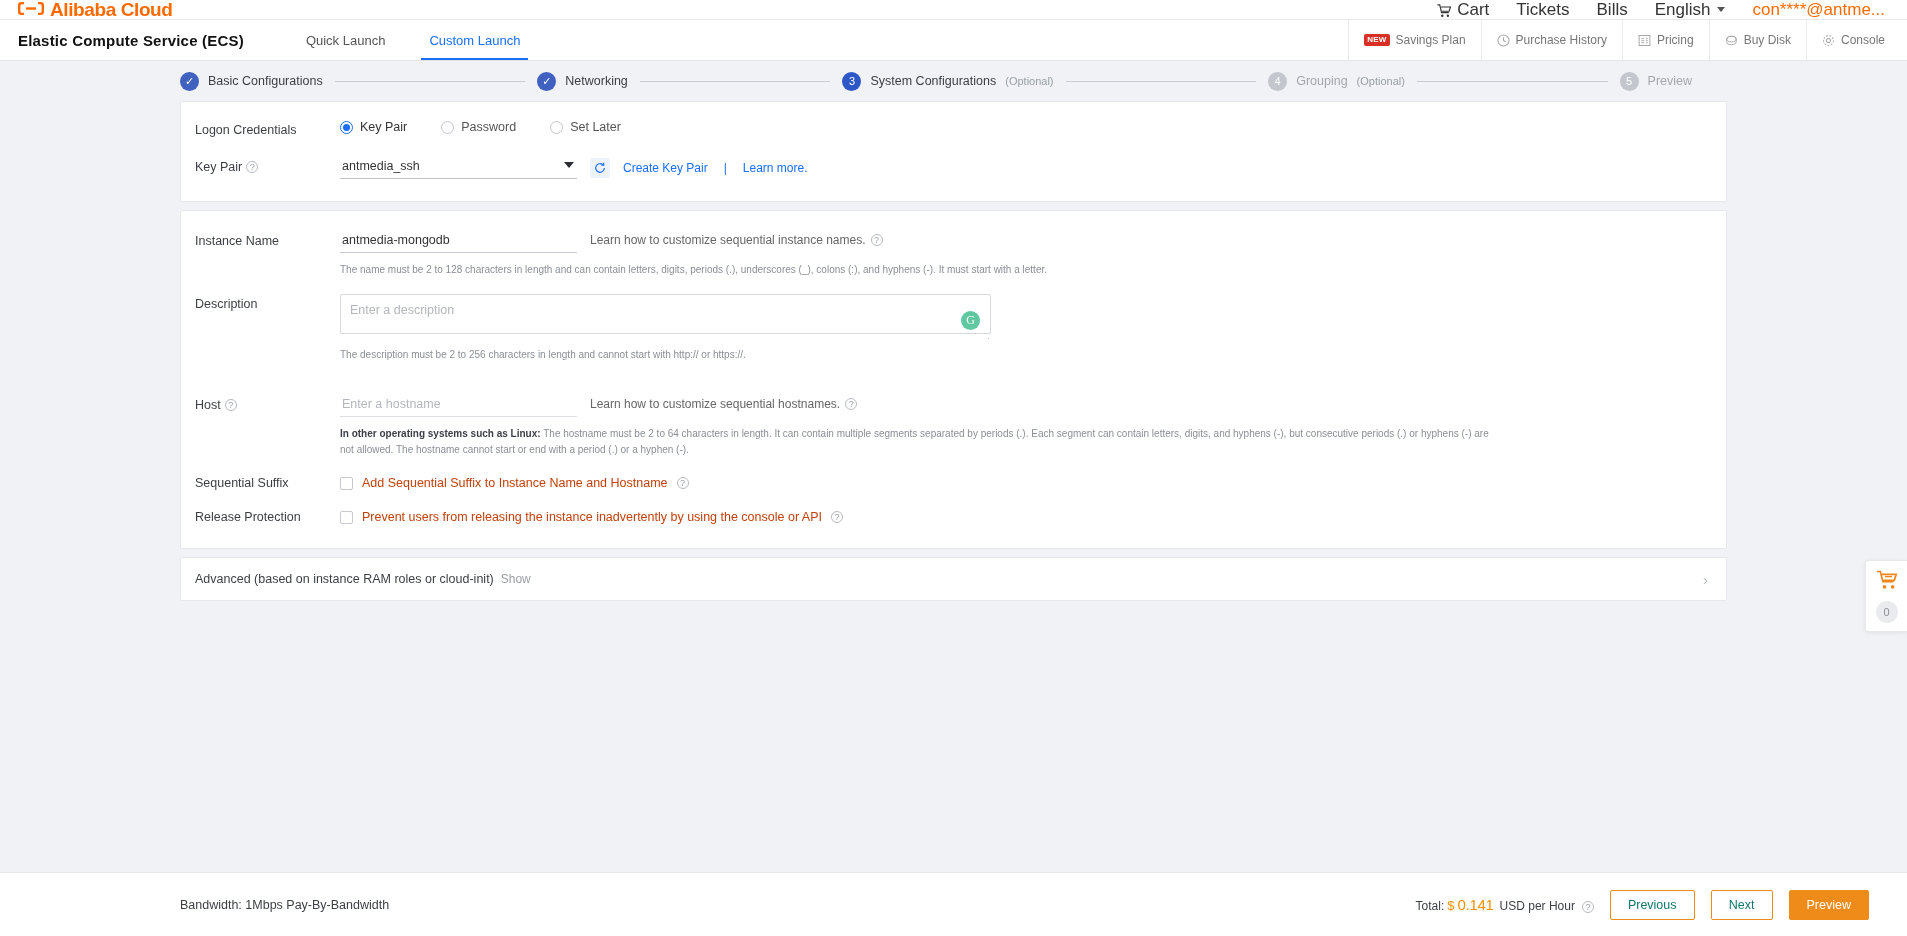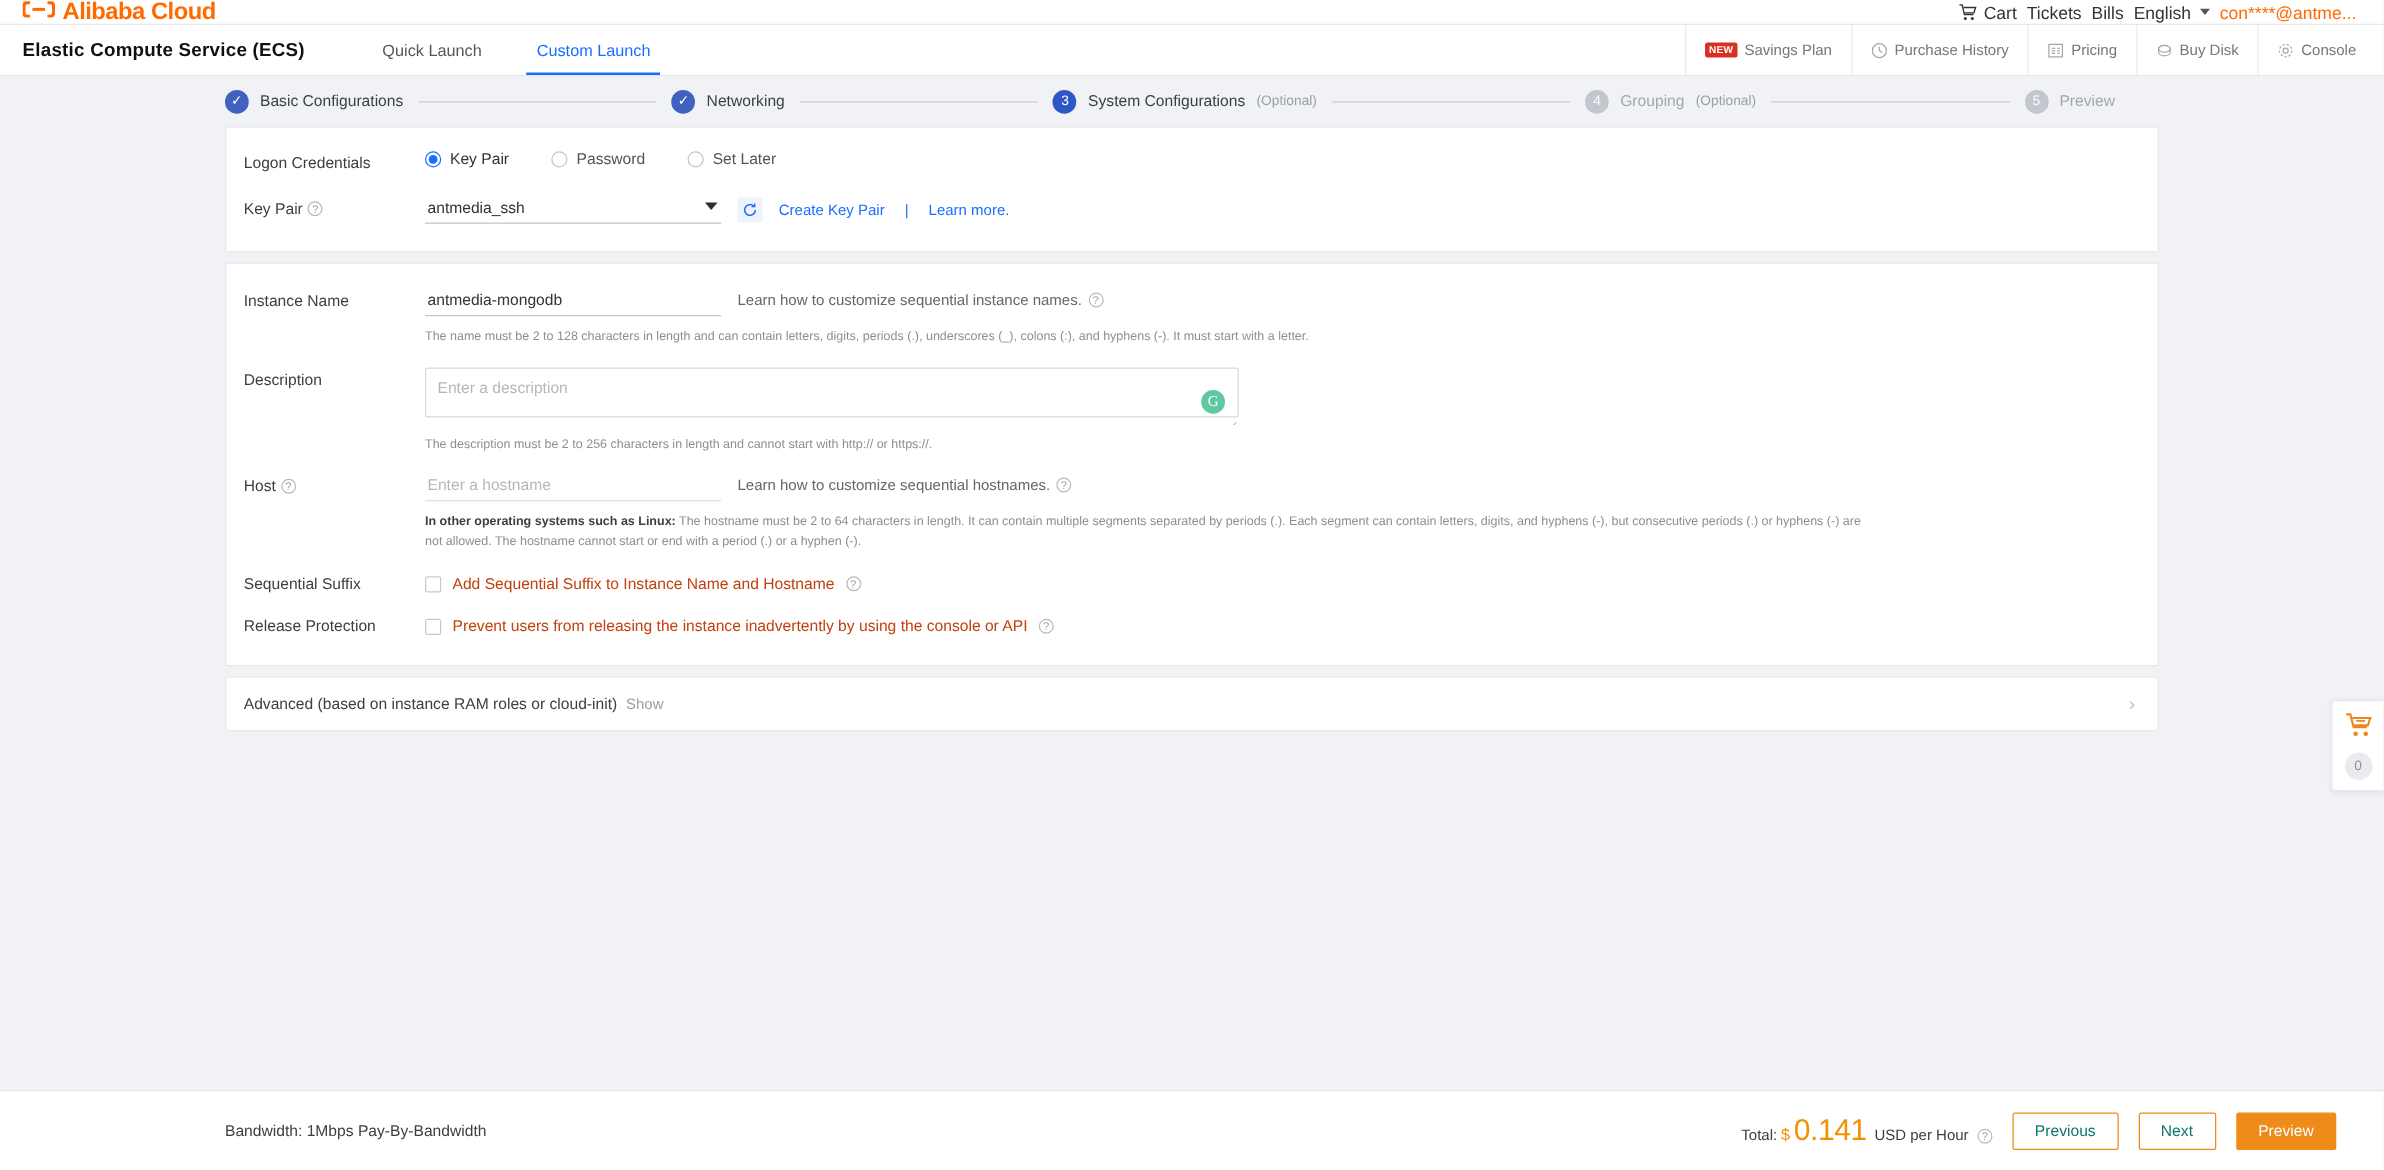--- a/index.html
+++ b/index.html
@@ -24,22 +24,22 @@
   .logo-mark {
     display: inline-block; color: #ff6a00;
     font-size: 19px; line-height: 1; letter-spacing: -1px;
     font-weight: bold;
   }
   .logo-text {
     color: #ff6a00; font-size: 19px; font-weight: bold;
     letter-spacing: -0.4px;
   }
   .globalbar-right {
-    margin-left: auto; display: flex; align-items: center; gap: 8px;
-    font-size: 14px; color: #333;
+    margin-left: auto; display: flex; align-items: center; gap: 27px;
+    font-size: 17px; color: #333;
   }
   .gb-item { display: flex; align-items: center; gap: 5px; cursor: pointer; white-space: nowrap; }
   .gb-item.user { color: #ff6a00; }
   .cart-glyph { display:inline-block; width: 15px; height: 14px; position: relative; }
   .caret-down {
     display: inline-block; width: 0; height: 0;
     border-left: 4px solid transparent; border-right: 4px solid transparent;
     border-top: 5px solid #555; margin-left: 2px;
   }
 
@@ -236,21 +236,21 @@
   .footer {
     position: absolute; left: 0; right: 0; bottom: 0; height: 64px;
     background: #fff; border-top: 1px solid #e6e8eb;
     display: flex; align-items: center; padding: 0 38px 0 180px;
   }
   .bw-text { font-size: 12.5px; color: #3b3f45; }
   .footer-right { margin-left: auto; display: flex; align-items: center; gap: 16px; }
   .total-block { display: flex; align-items: baseline; gap: 3px; }
   .total-label { font-size: 12px; color: #3b3f45; }
   .cur { font-size: 13px; color: #f29100; }
-  .amount { font-size: 24px; color: #f29100; font-weight: normal; letter-spacing: -0.3px; text-align: right; }
+  .amount { font-size: 15px; color: #f29100; font-weight: normal; letter-spacing: -0.3px; text-align: right; }
   .per { font-size: 12px; color: #3b3f45; margin-left: 3px; }
   .btn {
     height: 30px; min-width: 62px; padding: 0 17px;
     font-size: 12.5px; border-radius: 2px; cursor: pointer;
     display: flex; align-items: center; justify-content: center;
     font-family: "Liberation Sans", sans-serif;
   }
   .btn-ghost { background: #fff; border: 1px solid #ef8b18; color: #0f766e; }
   .btn-primary { background: #ef8b18; border: 1px solid #ef8b18; color: #fff; }
 </style>
@@ -460,21 +460,21 @@
             <span class="ta-resize">
               <svg width="8" height="8" viewBox="0 0 8 8" aria-hidden="true">
                 <path d="M7 1 L1 7 M7 4 L4 7" stroke="#b9bdc3" stroke-width="1"></path>
               </svg>
             </span>
           </div>
           <div class="helper">The description must be 2 to 256 characters in length and cannot start with http:// or https://.</div>
         </div>
       </div>
 
-      <div class="row" style="margin-top: 16px;">
+      <div class="row" style="margin-top: 33px;">
         <div class="flabel">
           <span>Host</span>
           <span class="qmark">?</span>
         </div>
         <div class="fbody">
           <div style="display:flex; align-items:flex-start; gap:13px;">
             <input class="u-input" style="width: 237px; border-bottom-color: rgb(220, 223, 227);" placeholder="Enter a hostname">
             <span class="inline-hint" style="padding-top:2px;">
               <span>Learn how to customize sequential hostnames.</span>
               <span class="qmark">?</span>

